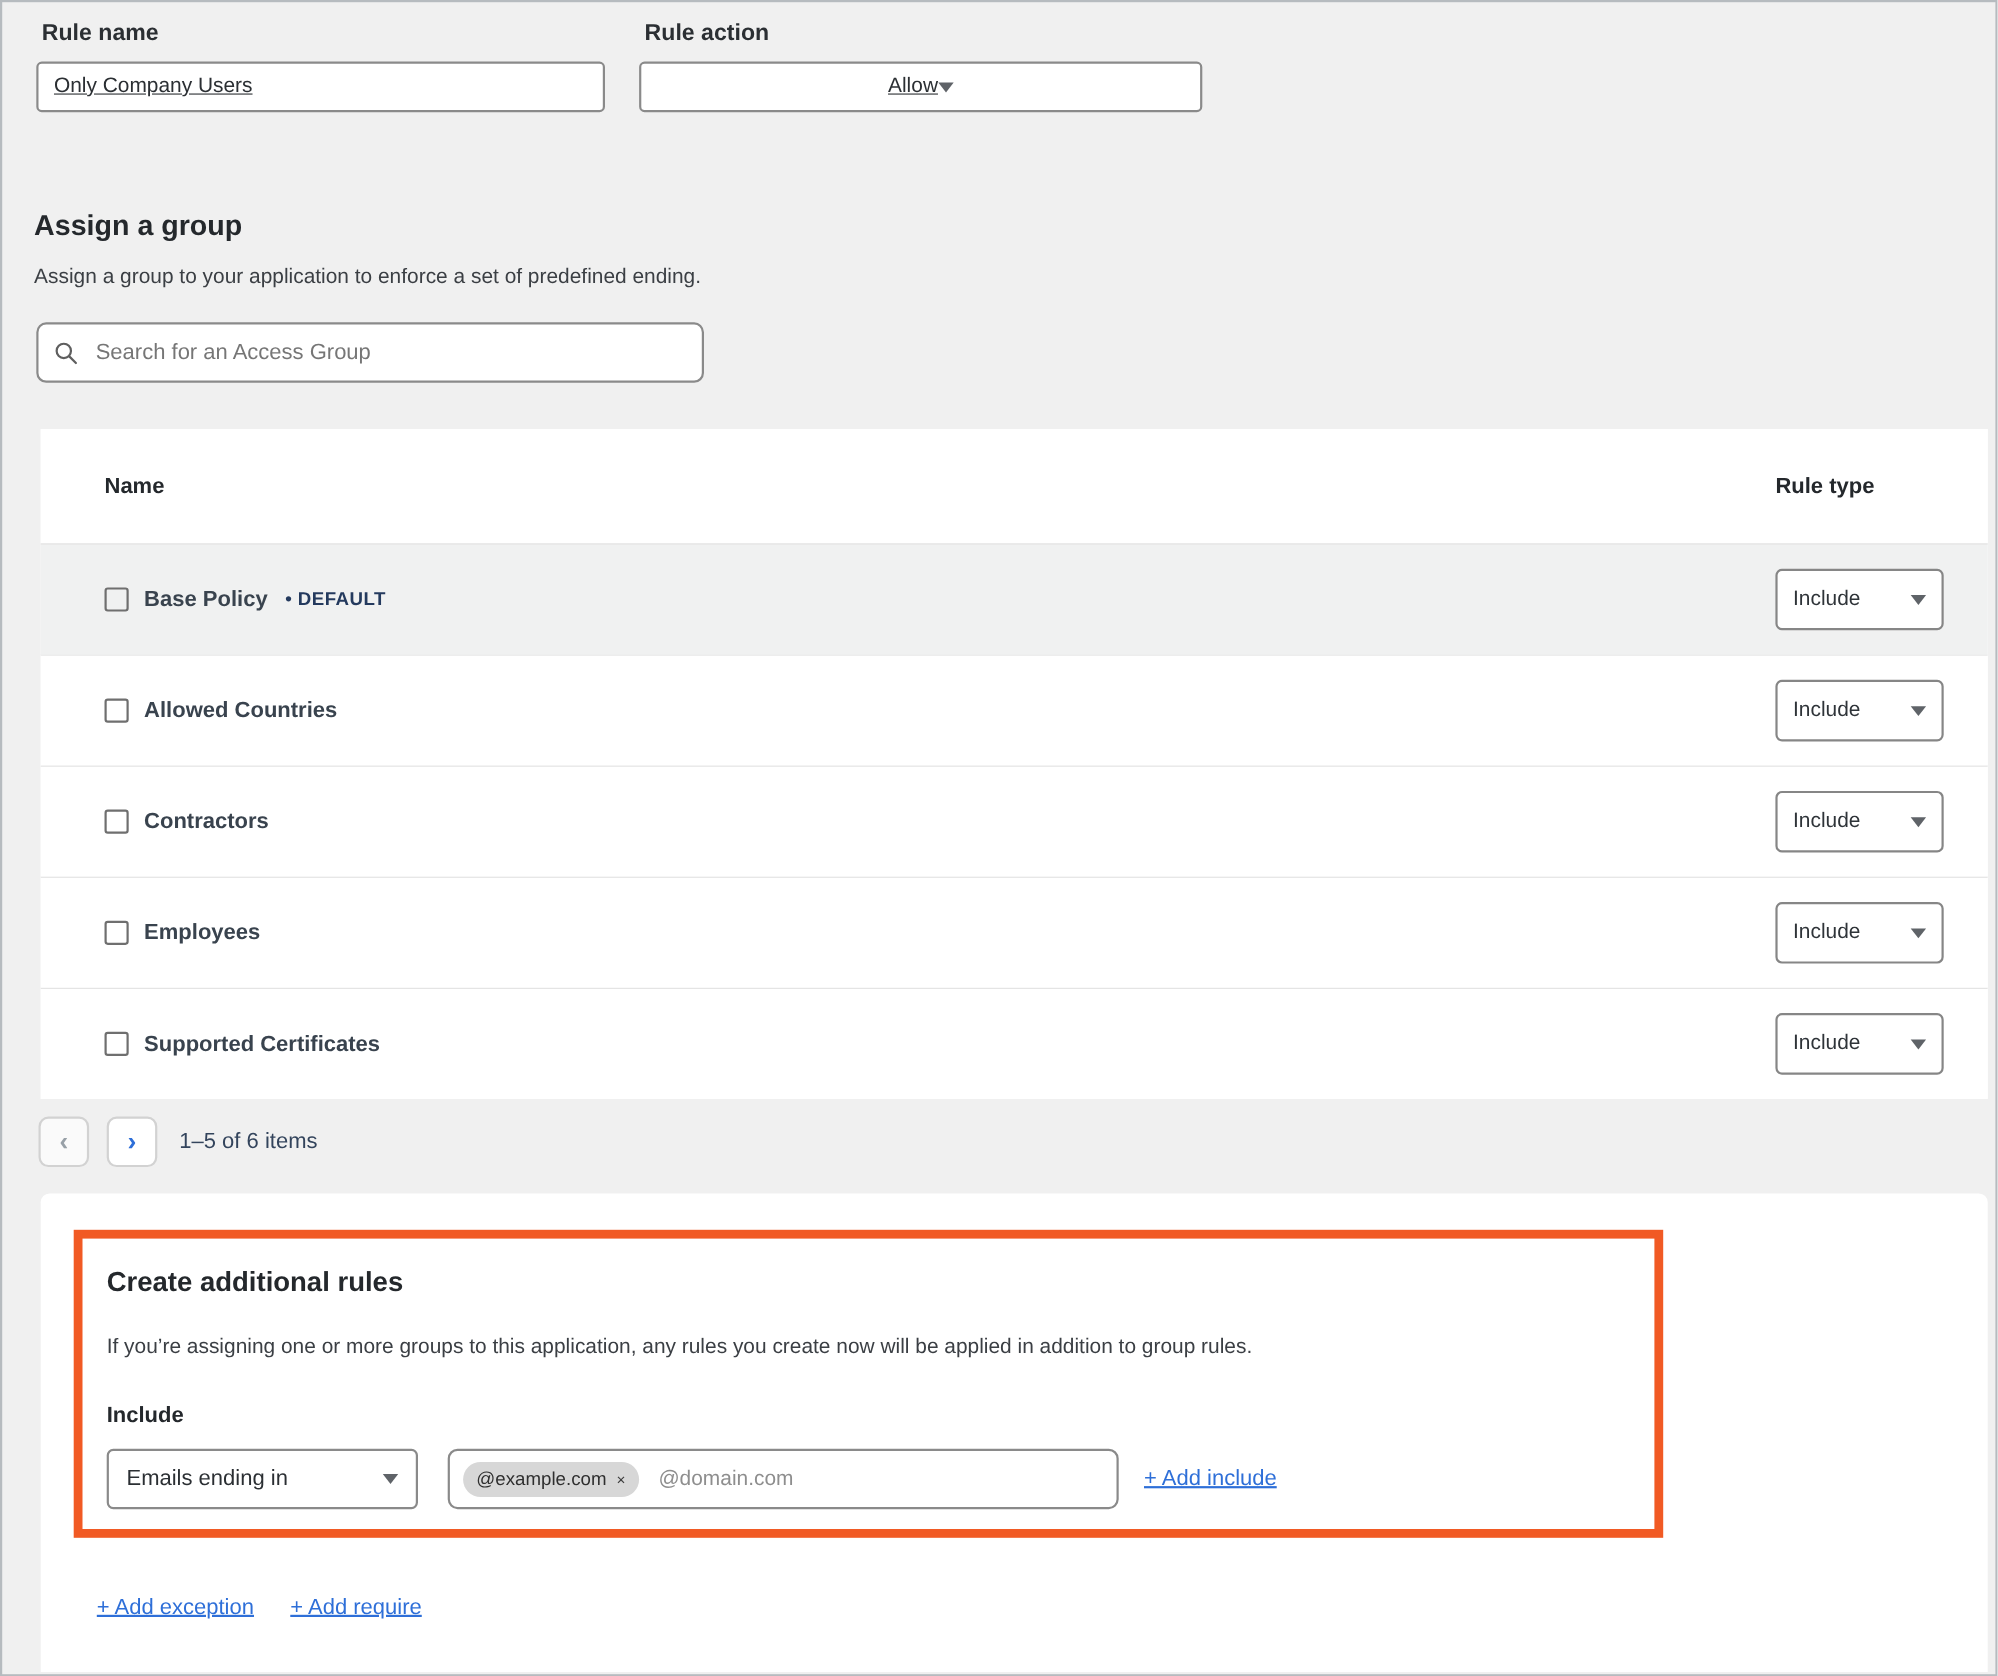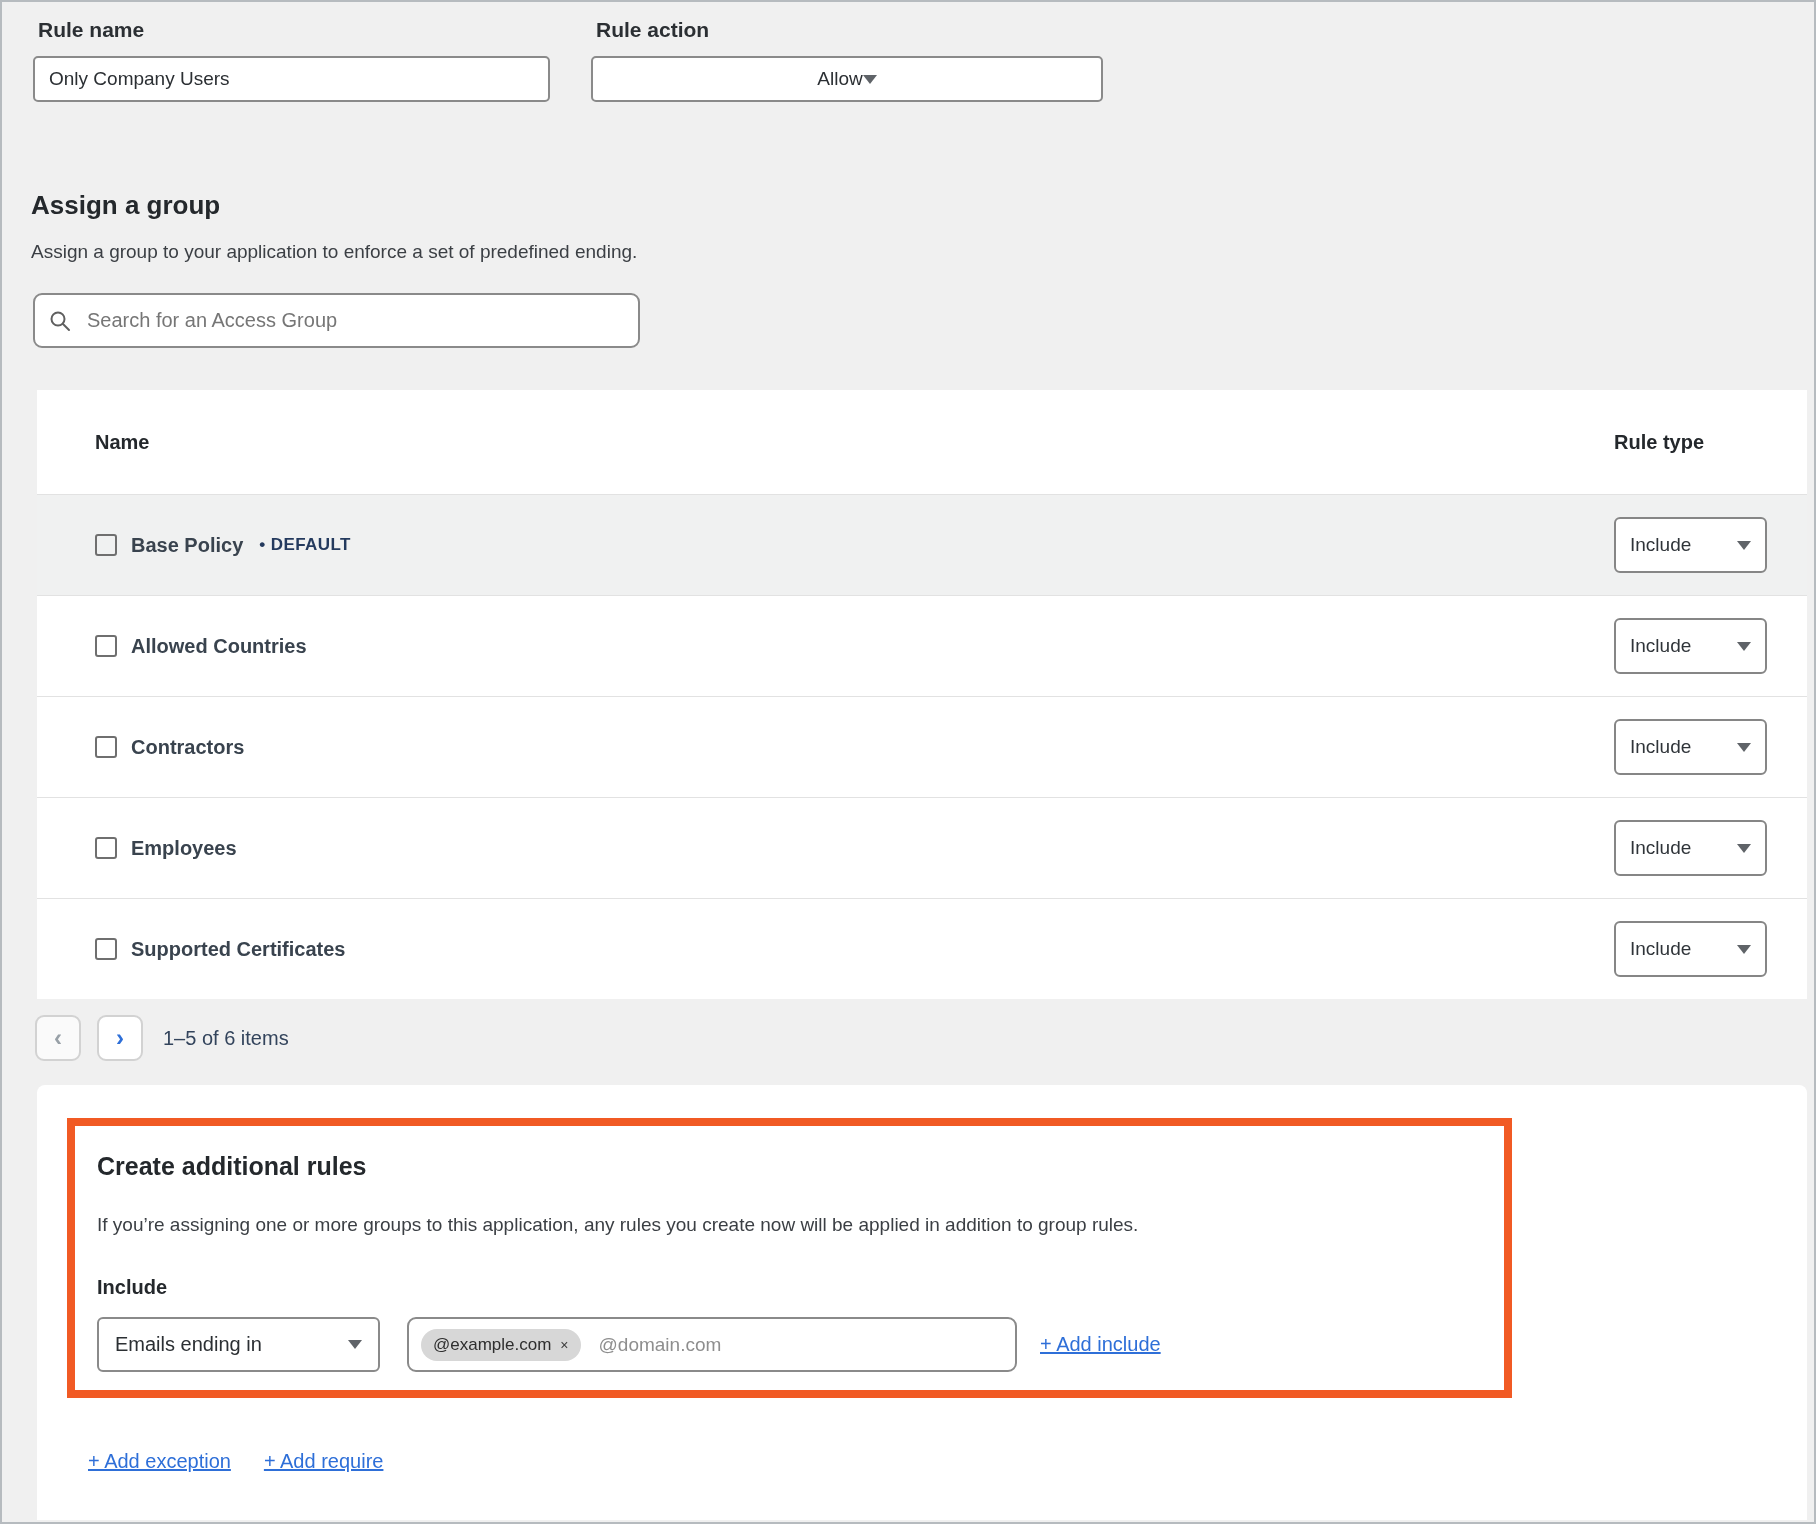--- a/index.html
+++ b/index.html
@@ -1,26 +1,26 @@
 <!DOCTYPE html>
 <html><head>
 <meta charset="utf-8">
 <style>
   * { margin:0; padding:0; box-sizing:border-box; }
   html,body { width:1816px; height:1524px; }
   body { font-family:"Liberation Sans", sans-serif; background:#f0f0f0; color:#2b2f33; }
   .page { width:1816px; height:1524px; border:2px solid #b6bbbf; background:#f0f0f0; overflow:hidden; position:relative; }
 
   
-  .top-form { display:flex; gap:41px; padding:16px 0 0 31px; }
+  .top-form { display:flex; gap:31px; padding:16px 0 0 31px; }
   .field { display:flex; flex-direction:column; }
   .field-label { font-size:21px; font-weight:700; color:#2b2f33; margin:0 0 14px 5px; }
   .text-input, .select {
     height:46px; background:#fff; border:2px solid #8a8a8a; border-radius:5px;
-    font-size:19px; color:#2b2f33; padding:0 14px; display:flex; align-items:center;
+    font-size:19px; color:#2b2f33; padding:0 14px; display:flex; align-items:center;text-decoration:underline;
   }
   .text-input { width:517px; font-family:"Liberation Sans", sans-serif; }
   .select { width:512px; justify-content:center; cursor:pointer; }
   .caret { width:0; height:0; border-left:7px solid transparent; border-right:7px solid transparent; border-top:9px solid #5f6368; display:inline-block; }
 
   
   .section-title { font-size:26px; font-weight:700; margin:88px 0 0 29px; color:#24282c; }
   .section-desc  { font-size:19px; margin:20px 0 0 29px; color:#3b3f44; }
   .search-box {
     margin:30px 0 0 31px; width:607px; height:55px; background:#fff;

